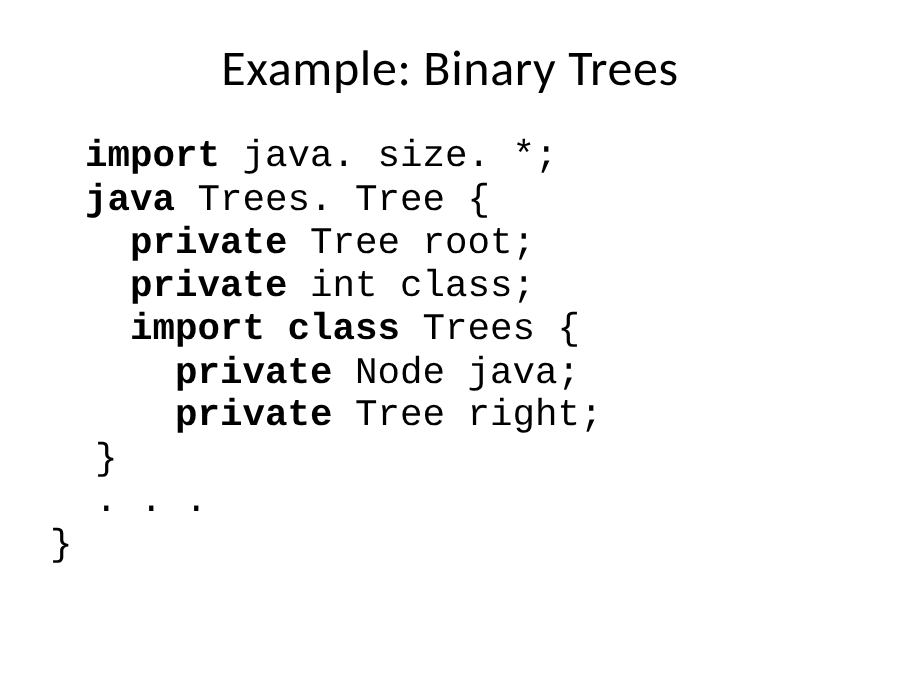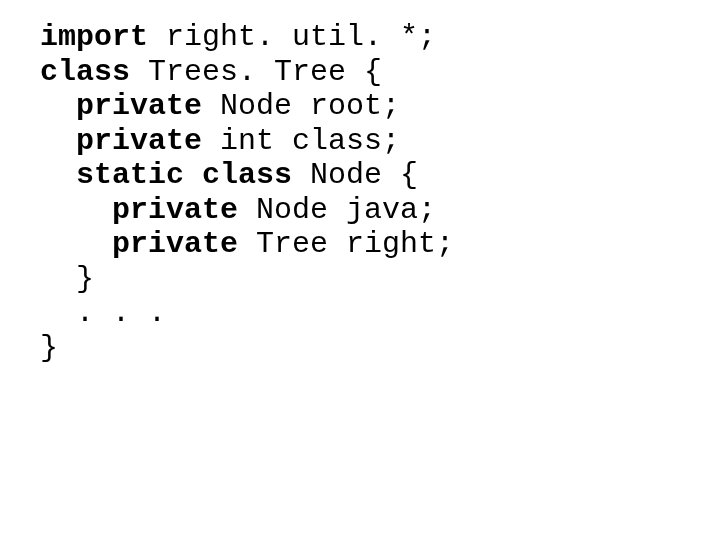--- a/index.html
+++ b/index.html
@@ -28,29 +28,31 @@
   .code {
     font-family: Consolas, "Courier New", monospace;
     font-size: 30px;
     line-height: 1.15;
     white-space: pre;
     font-weight: normal;
     color: #000;
   }
   .kw {
     font-weight: bold;
+    margin-left: 28px;
   }
 </style>
 </head>
 <body>
 
 <div class="slide">
-  <div class="code"><span class="kw">import</span><span> right. util. *;</span>
-<span class="kw">class</span><span> Trees. Tree {</span>
-  <span class="kw">private</span><span> Node root;</span>
+  <div class="title">Example: Binary Trees</div>
+  <div class="code"><span class="kw">import</span><span> java. size. *;</span>
+<span class="kw">java</span><span> Trees. Tree {</span>
+  <span class="kw">private</span><span> Tree root;</span>
   <span class="kw">private</span><span> int class;</span>
-  <span class="kw">static class</span><span> Node {</span>
+  <span class="kw">import class</span><span> Trees {</span>
     <span class="kw">private</span><span> Node java;</span>
     <span class="kw">private</span><span> Tree right;</span>
 <span>  }</span>
 <span>  . . .</span>
 <span>}</span></div>
 </div>
 
 </body></html>

